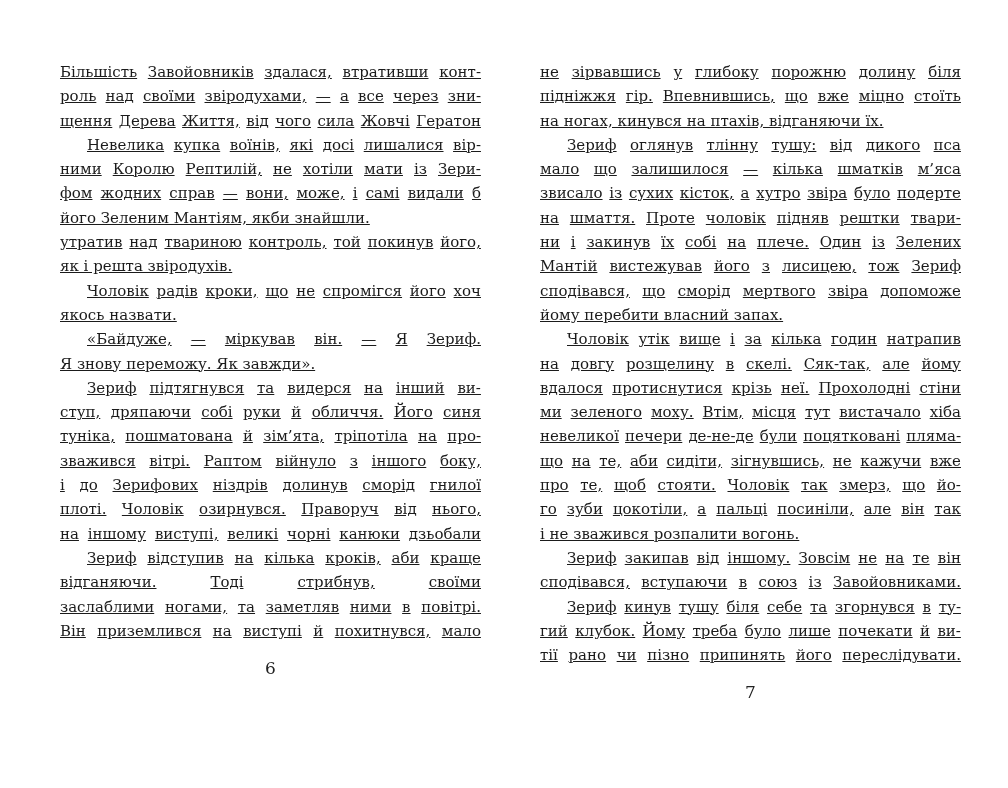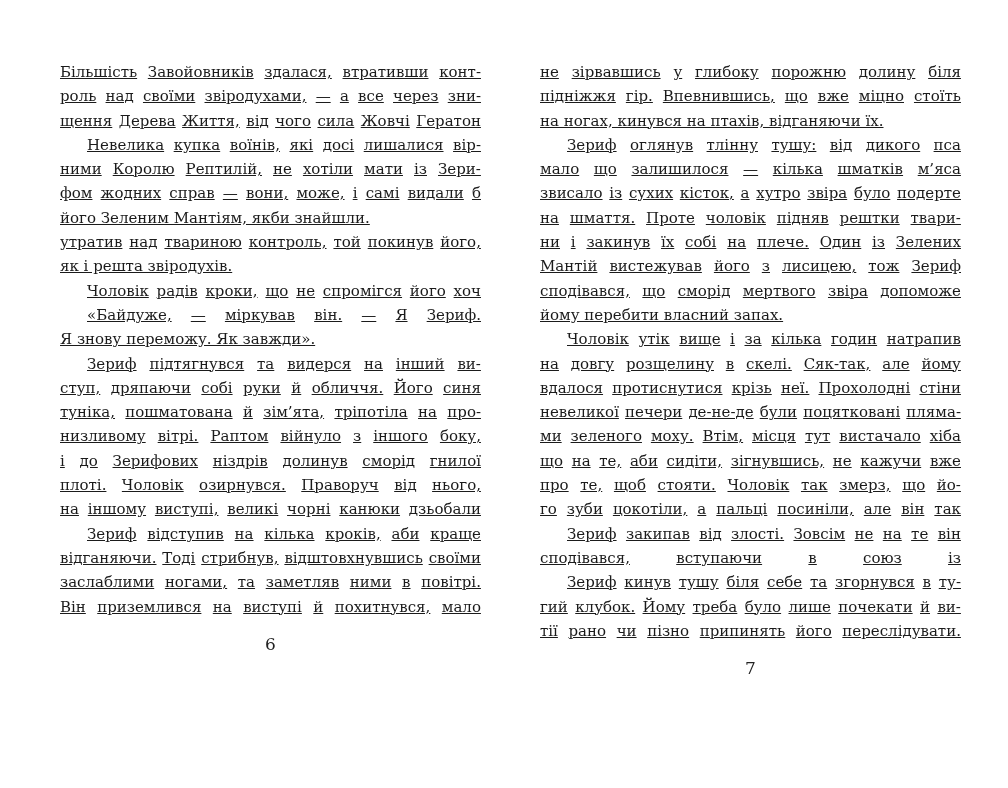--- a/index.html
+++ b/index.html
@@ -144,20 +144,21 @@
           <div class="line j ind">
             <span>Чоловік</span>
             <span>радів</span>
             <span>кроки,</span>
             <span>що</span>
             <span>не</span>
             <span>спромігся</span>
             <span>його</span>
             <span>хоч</span>
           </div>
+          <div class="line">якось назвати.</div>
         </div>
         <div class="para">
           <div class="line j ind">
             <span>«Байдуже,</span>
             <span>—</span>
             <span>міркував</span>
             <span>він.</span>
             <span>—</span>
             <span>Я</span>
             <span>Зериф.</span>
@@ -187,21 +188,21 @@
           <div class="line j">
             <span>туніка,</span>
             <span>пошматована</span>
             <span>й</span>
             <span>зім’ята,</span>
             <span>тріпотіла</span>
             <span>на</span>
             <span>про-</span>
           </div>
           <div class="line j">
-            <span>низливому</span>
+            <span>зважився</span>
             <span>вітрі.</span>
             <span>Раптом</span>
             <span>війнуло</span>
             <span>з</span>
             <span>іншого</span>
             <span>боку,</span>
           </div>
           <div class="line j">
             <span>і</span>
             <span>до</span>
@@ -236,21 +237,20 @@
             <span>на</span>
             <span>кілька</span>
             <span>кроків,</span>
             <span>аби</span>
             <span>краще</span>
           </div>
           <div class="line j">
             <span>відганяючи.</span>
             <span>Тоді</span>
             <span>стрибнув,</span>
-            <span>відштовхнувшись</span>
             <span>своїми</span>
           </div>
           <div class="line j">
             <span>заслаблими</span>
             <span>ногами,</span>
             <span>та</span>
             <span>заметляв</span>
             <span>ними</span>
             <span>в</span>
             <span>повітрі.</span>
@@ -384,36 +384,36 @@
           </div>
           <div class="line j">
             <span>вдалося</span>
             <span>протиснутися</span>
             <span>крізь</span>
             <span>неї.</span>
             <span>Прохолодні</span>
             <span>стіни</span>
           </div>
           <div class="line j">
-            <span>невеликої</span>
-            <span>печери</span>
-            <span>де-не-де</span>
-            <span>були</span>
-            <span>поцятковані</span>
-            <span>пляма-</span>
-          </div>
-          <div class="line j">
             <span>ми</span>
             <span>зеленого</span>
             <span>моху.</span>
             <span>Втім,</span>
             <span>місця</span>
             <span>тут</span>
             <span>вистачало</span>
             <span>хіба</span>
+          </div>
+          <div class="line j">
+            <span>невеликої</span>
+            <span>печери</span>
+            <span>де-не-де</span>
+            <span>були</span>
+            <span>поцятковані</span>
+            <span>пляма-</span>
           </div>
           <div class="line j">
             <span>що</span>
             <span>на</span>
             <span>те,</span>
             <span>аби</span>
             <span>сидіти,</span>
             <span>зігнувшись,</span>
             <span>не</span>
             <span>кажучи</span>
@@ -434,39 +434,41 @@
             <span>го</span>
             <span>зуби</span>
             <span>цокотіли,</span>
             <span>а</span>
             <span>пальці</span>
             <span>посиніли,</span>
             <span>але</span>
             <span>він</span>
             <span>так</span>
           </div>
+          <div class="line">і не зважився розпалити вогонь.</div>
         </div>
         <div class="para">
           <div class="line j ind">
             <span>Зериф</span>
             <span>закипав</span>
             <span>від</span>
-            <span>злості.</span>
+            <span>іншому.</span>
             <span>Зовсім</span>
             <span>не</span>
             <span>на</span>
             <span>те</span>
             <span>він</span>
           </div>
           <div class="line j">
             <span>сподівався,</span>
             <span>вступаючи</span>
             <span>в</span>
             <span>союз</span>
             <span>із</span>
+            <span>Завойовниками.</span>
           </div>
         </div>
         <div class="para">
           <div class="line j ind">
             <span>Зериф</span>
             <span>кинув</span>
             <span>тушу</span>
             <span>біля</span>
             <span>себе</span>
             <span>та</span>

